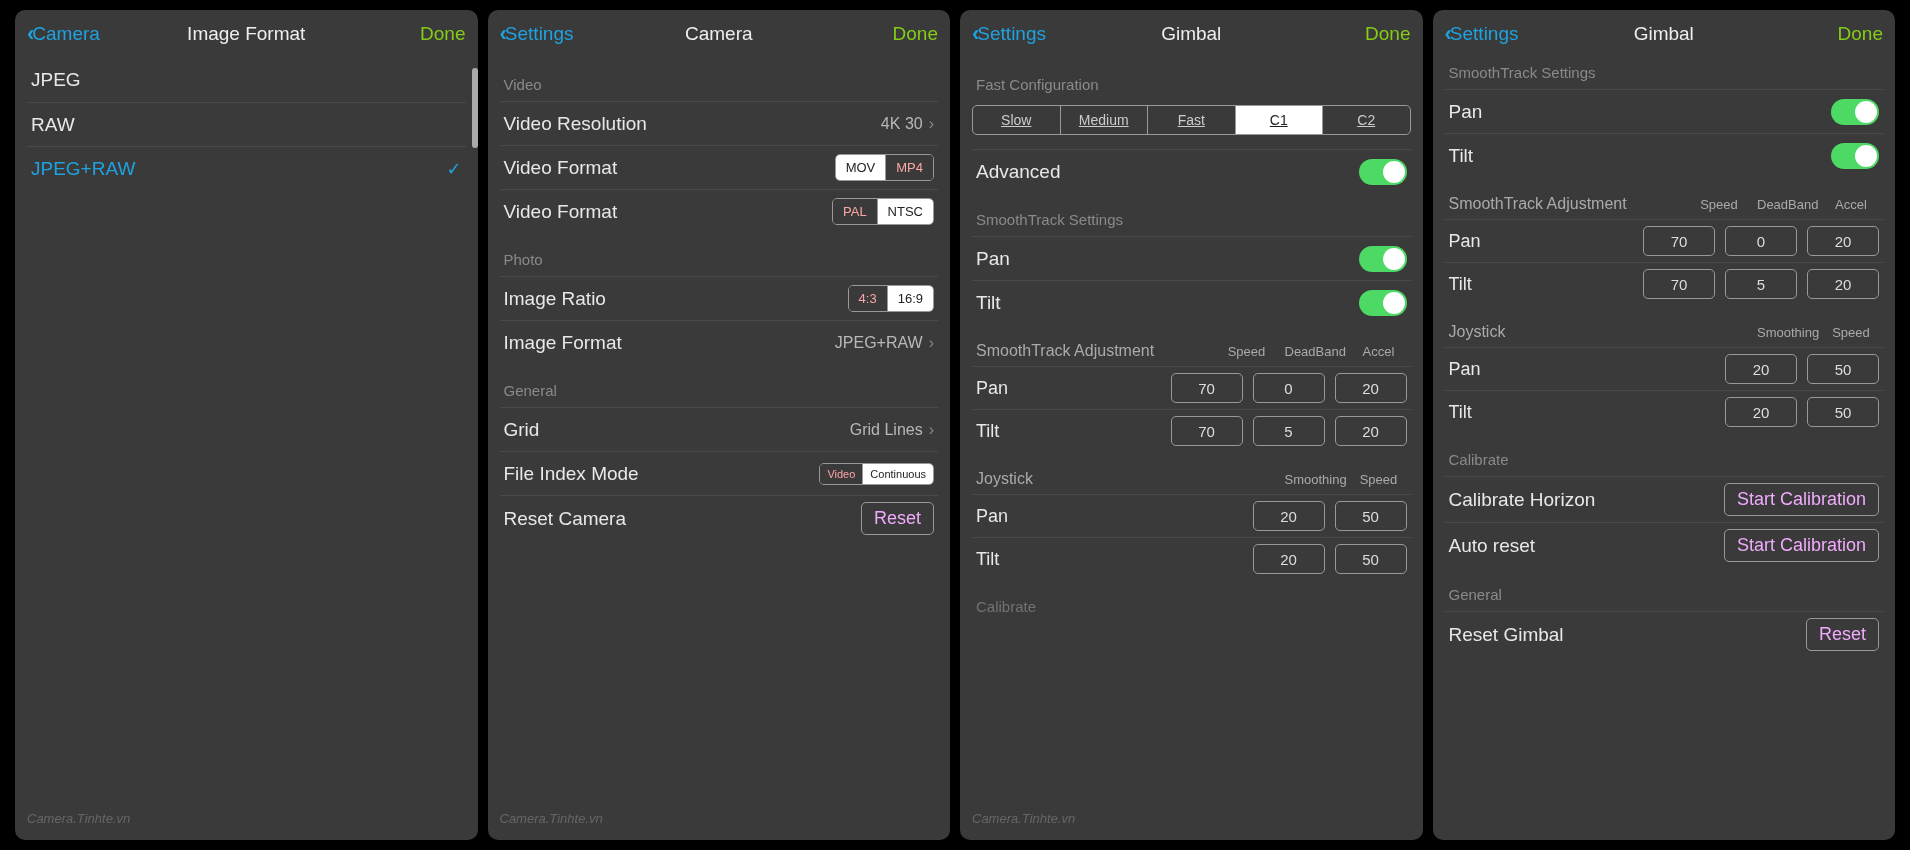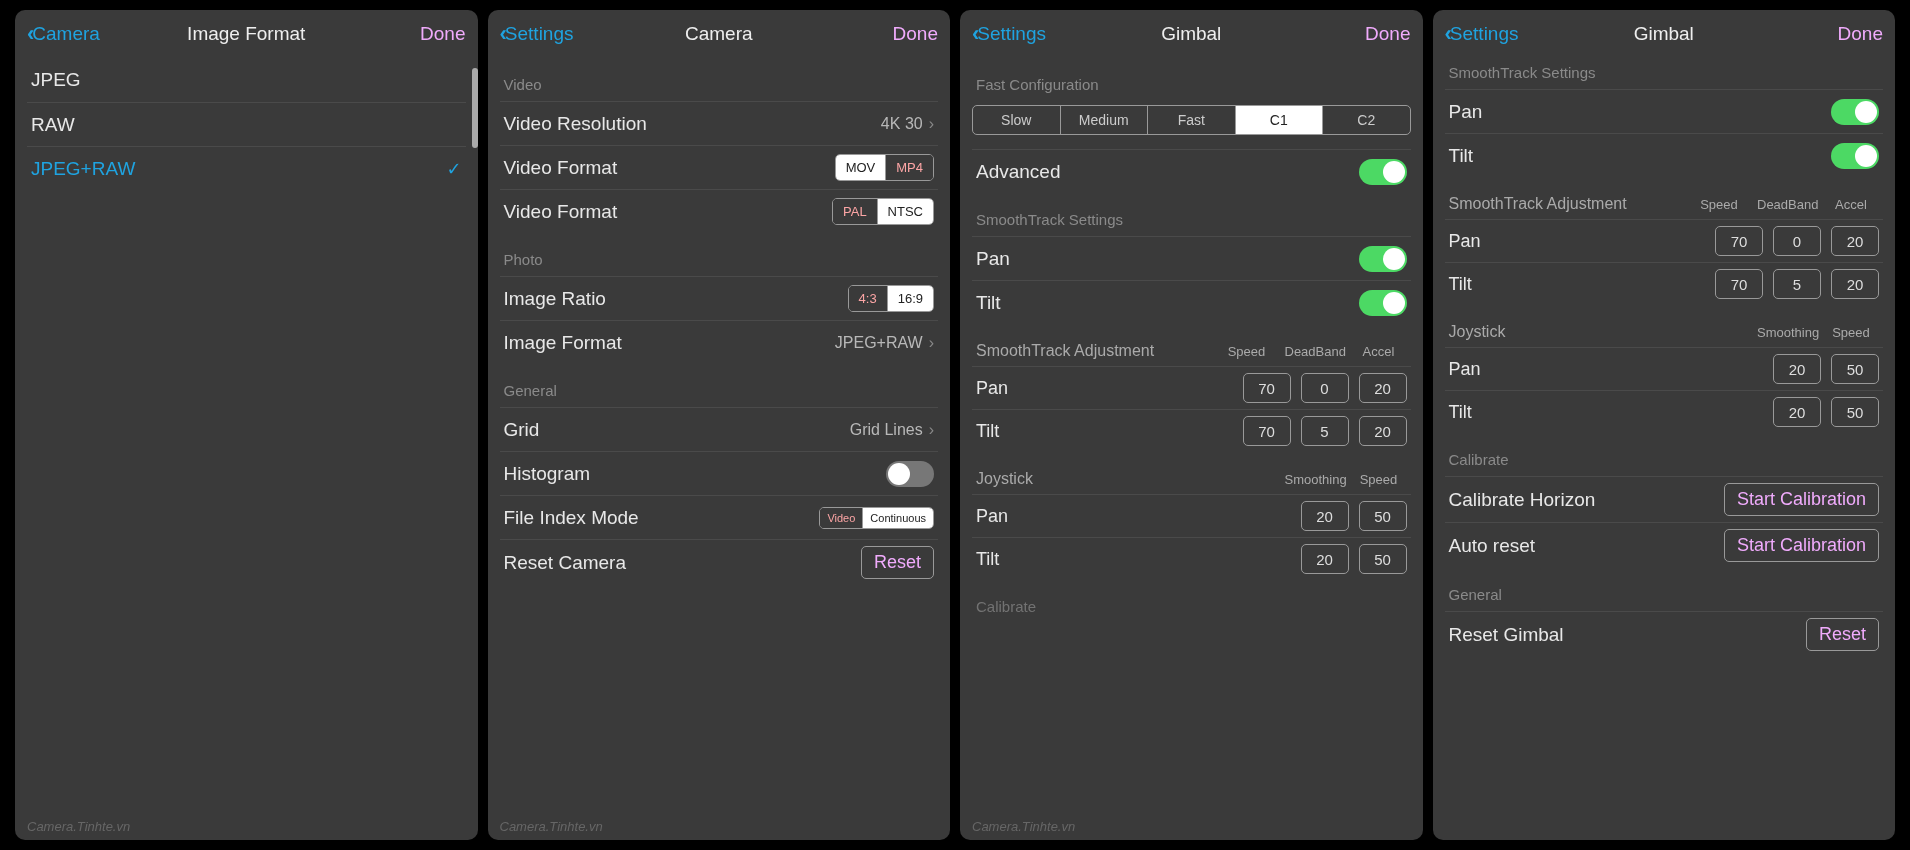--- a/index.html
+++ b/index.html
@@ -2,51 +2,51 @@
 <html><head>
 <meta charset="utf-8">
 <style>
 * { box-sizing: border-box; margin: 0; padding: 0; }
 body { background: #000; font-family: -apple-system, "Helvetica Neue", Arial, sans-serif; width: 1910px; height: 850px; display: flex; gap: 10px; padding: 10px 15px; }
 .panel { flex: 1; background: #3a3a3a; border-radius: 10px; overflow: hidden; display: flex; flex-direction: column; position: relative; }
 .header { display: flex; align-items: center; justify-content: space-between; padding: 10px 12px; height: 48px; }
 .back { display: flex; align-items: center; color: #1fa3e0; font-size: 19px; cursor: pointer; }
 .back-chevron { font-size: 22px; margin-right: -2px; font-weight: bold; }
 .title { color: #eee; font-size: 19px; position: absolute; left: 0; right: 0; text-align: center; pointer-events: none; }
-.done { color: #f0abfc; font-size: 19px; cursor: pointer; }
+.done { color: #84cc16; font-size: 19px; cursor: pointer; }
 .body { flex: 1; overflow-y: auto; padding: 0 12px 12px; }
 .section-label { color: #8a8a8a; font-size: 15px; padding: 18px 4px 8px; }
 .row { display: flex; align-items: center; justify-content: space-between; min-height: 44px; padding: 6px 4px; border-top: 1px solid #4a4a4a; }
 .row:first-of-type { border-top: none; }
 .row-label { color: #e8e8e8; font-size: 19px; }
 .row-label.selected { color: #1fa3e0; }
 .check { color: #1fa3e0; font-size: 18px; }
 .row-value { color: #b8b8b8; font-size: 16px; display: flex; align-items: center; gap: 6px; }
 .chevron { color: #888; font-size: 16px; }
 .seg { display: flex; border: 1px solid #999; border-radius: 5px; overflow: hidden; }
 .seg .opt { padding: 5px 10px; font-size: 13px; color: #fca5a5; background: #3a3a3a; border-left: 1px solid #999; cursor: pointer; }
 .seg .opt:first-child { border-left: none; }
 .seg .opt.active { background: #fff; color: #222; }
 .seg.small .opt { font-size: 11px; padding: 4px 7px; }
 .toggle { width: 48px; height: 26px; border-radius: 13px; background: #777; position: relative; cursor: pointer; }
 .toggle.on { background: #4cd964; }
 .toggle .knob { width: 22px; height: 22px; border-radius: 50%; background: #fff; position: absolute; top: 2px; left: 2px; transition: left .1s; }
 .toggle.on .knob { left: 24px; }
 .btn { background: #3a3a3a; border: 1px solid #999; color: #f0abfc; border-radius: 5px; padding: 5px 12px; font-size: 18px; cursor: pointer; }
 .seg-wide { display: flex; border: 1px solid #999; border-radius: 5px; overflow: hidden; margin: 4px 0 14px; }
-.seg-wide .opt { flex: 1; text-align: center; padding: 6px 0; font-size: 14px; color: #ccc; border-left: 1px solid #999; cursor: pointer; }
+.seg-wide .opt { flex: 1; text-align: center; padding: 6px 0; font-size: 14px; color: #ccc; border-left: 1px solid #999; cursor: pointer; text-decoration: underline; }
 .seg-wide .opt:first-child { border-left: none; }
 .seg-wide .opt.active { background: #fff; color: #222; }
 .adj-head { display: flex; align-items: center; font-size: 14px; color: #aaa; padding: 18px 4px 6px; }
 .adj-head .lbl { flex: 1; font-size: 16px; }
 .adj-head .col { width: 56px; text-align: center; margin-left: 10px; font-size: 13px; }
 .adj-row { display: flex; align-items: center; padding: 6px 4px; border-top: 1px solid #4a4a4a; }
 .adj-row .r-lbl { flex: 1; color: #e8e8e8; font-size: 18px; }
-.numbox { width: 48px; height: 30px; border: 1px solid #999; border-radius: 5px; background: #3a3a3a; color: #ddd; text-align: center; font-size: 15px; margin-left: 10px; display: flex; align-items: center; justify-content: center; cursor: pointer; }
-.watermark { position: absolute; bottom: 6px; left: 12px; color: #666; font-size: 13px; font-style: italic; pointer-events: none; }
+.numbox { width: 72px; height: 30px; border: 1px solid #999; border-radius: 5px; background: #3a3a3a; color: #ddd; text-align: center; font-size: 15px; margin-left: 10px; display: flex; align-items: center; justify-content: center; cursor: pointer; }
+.watermark { position: absolute; bottom: 14px; left: 12px; color: #666; font-size: 13px; font-style: italic; pointer-events: none; }
 .scroll-ind { position: absolute; right: 0; top: 58px; width: 6px; height: 80px; background: #aaa; border-radius: 3px; }
 </style>
 </head>
 <body>
 
 <div class="panel">
   <div class="header">
     <div class="back">
       <span class="back-chevron">‹</span>
       <span>Camera</span>
@@ -119,26 +119,20 @@
         </span>
     </div>
 
     <div class="section-label">General</div>
     <div class="row">
       <span class="row-label">Grid</span>
       <span class="row-value">
           <span>Grid Lines</span>
           <span class="chevron">›</span>
         </span>
-    </div>
-    <div class="row">
-      <span class="row-label">Histogram</span>
-      <div class="toggle">
-          <div class="knob"></div>
-        </div>
     </div>
     <div class="row">
       <span class="row-label">File Index Mode</span>
       <div class="seg small">
         <div class="opt">Video</div>
         <div class="opt active">Continuous</div>
       </div>
     </div>
     <div class="row">
       <span class="row-label">Reset Camera</span>

